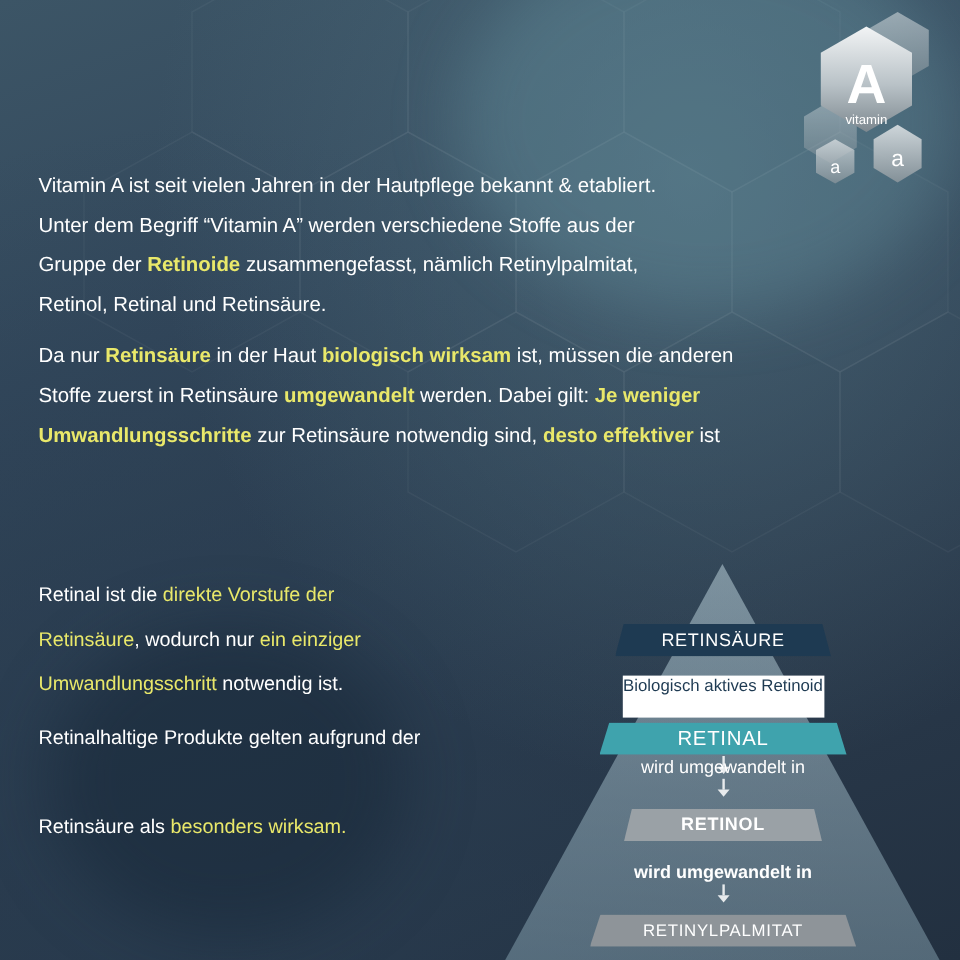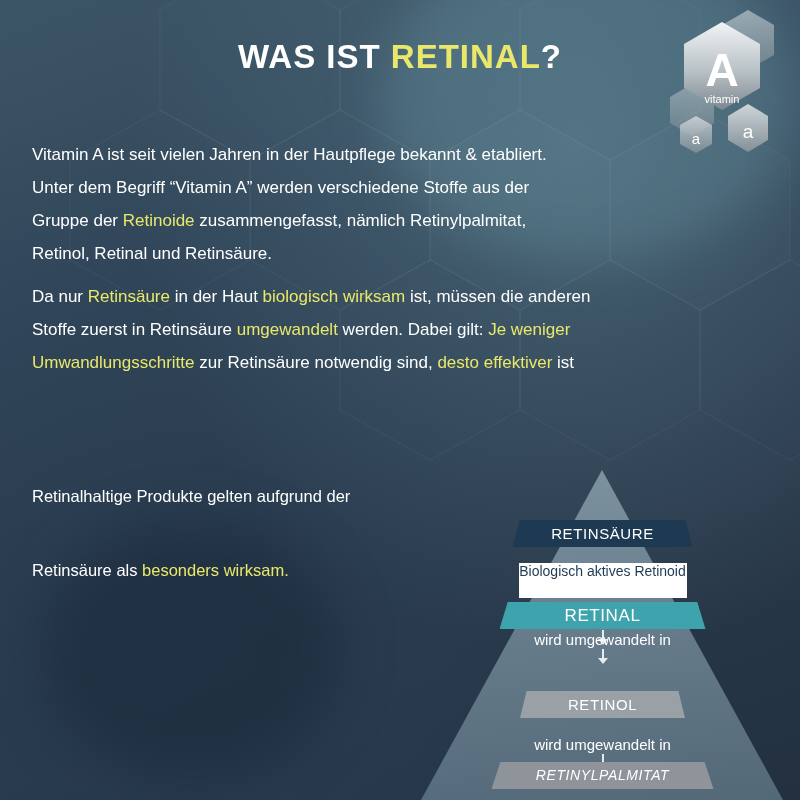--- a/index.html
+++ b/index.html
@@ -68,21 +68,21 @@
   .body-text {
     position: absolute;
     left: 32px;
     top: 138px;
     width: 640px;
     color: #ffffff;
     font-size: 17px;
     line-height: 33px;
   }
   .body-text p { margin: 0 0 10px 0; }
-  .body-text .hl { color: #e9e86a; }
+  .body-text .hl { color: #e9e86a; font-weight: bold; }
 
   .lower-text {
     position: absolute;
     left: 32px;
     top: 478px;
     width: 420px;
     color: #ffffff;
     font-size: 16.5px;
     line-height: 37px;
   }
@@ -175,23 +175,20 @@
       <g fill="rgba(255,255,255,0.05)">
         <path d="M520 110 L610 160 L610 260 L520 310 L430 260 L430 160 Z"></path>
         <path d="M700 110 L790 160 L790 260 L700 310 L610 260 L610 160 Z"></path>
       </g>
     </svg>
   </div>
 
   <div class="glow glow-a"></div>
   <div class="glow glow-b"></div>
 
-  <div class="title">
-    <span>WAS IST </span><span class="hl">RETINAL</span><span>?</span>
-  </div>
 
   <div class="badge">
     <svg viewBox="0 0 130 150" width="130" height="150">
       <defs>
         <linearGradient id="hexg" x1="0" y1="0" x2="0" y2="1">
           <stop offset="0%" stop-color="#f2f4f5"></stop>
           <stop offset="55%" stop-color="#b9c2c7"></stop>
           <stop offset="100%" stop-color="#7d888f"></stop>
         </linearGradient>
         <linearGradient id="hexg2" x1="0" y1="0" x2="0" y2="1">
@@ -222,20 +219,25 @@
     </p>
     <p>
       <span>Da nur </span><span class="hl">Retinsäure</span><span> in der Haut </span><span class="hl">biologisch wirksam</span><span> ist, müssen die anderen</span><br>
       <span>Stoffe zuerst in Retinsäure </span><span class="hl">umgewandelt</span><span> werden. Dabei gilt: </span><span class="hl">Je weniger</span><br>
       <span class="hl">Umwandlungsschritte</span><span> zur Retinsäure notwendig sind, </span><span class="hl">desto effektiver</span><span> ist</span><br>
     </p>
   </div>
 
   <div class="lower-text">
     <p>
+      <span>Retinal ist die </span><span class="hl">direkte Vorstufe der</span><br>
+      <span class="hl">Retinsäure</span><span>, wodurch nur </span><span class="hl">ein einziger</span><br>
+      <span class="hl">Umwandlungsschritt</span><span> notwendig ist.</span>
+    </p>
+    <p>
       <span>Retinalhaltige Produkte gelten aufgrund der</span><br>
       <br>
       <span>Retinsäure als </span><span class="hl">besonders wirksam.</span>
     </p>
   </div>
 
   <div class="pyramid-wrap">
     <svg class="pyramid-shape" viewBox="0 0 395 338">
       <defs>
         <linearGradient id="pyr" x1="0" y1="0" x2="0" y2="1">
@@ -256,27 +258,27 @@
         <div class="arrow-head"></div>
       </div>
 
       <div class="step" style="left:0; top:140px; width:395px;">
         <div class="bar teal" style="width:206px;">RETINAL</div>
         <div class="arrow-label">wird umgewandelt in</div>
         <div class="arrow-stem"></div>
         <div class="arrow-head"></div>
       </div>
 
-      <div class="step" style="left:0; top:229px; width:395px;">
+      <div class="step" style="left:0; top:212px; width:395px;font-weight:bold;">
         <div class="bar grey" style="width:165px;">RETINOL</div>
         <div class="arrow-label" style="margin-top:20px;">wird umgewandelt in</div>
         <div class="arrow-stem"></div>
         <div class="arrow-head"></div>
       </div>
 
       <div class="step" style="left:0; top:300px; width:395px;">
-        <div class="bar grey2" style="width:222px;font-style:italic;">RETINYLPALMITAT</div>
+        <div class="bar grey2" style="width:222px;">RETINYLPALMITAT</div>
       </div>
 
     </div>
   </div>
 
 </div>
 
 </body></html>

